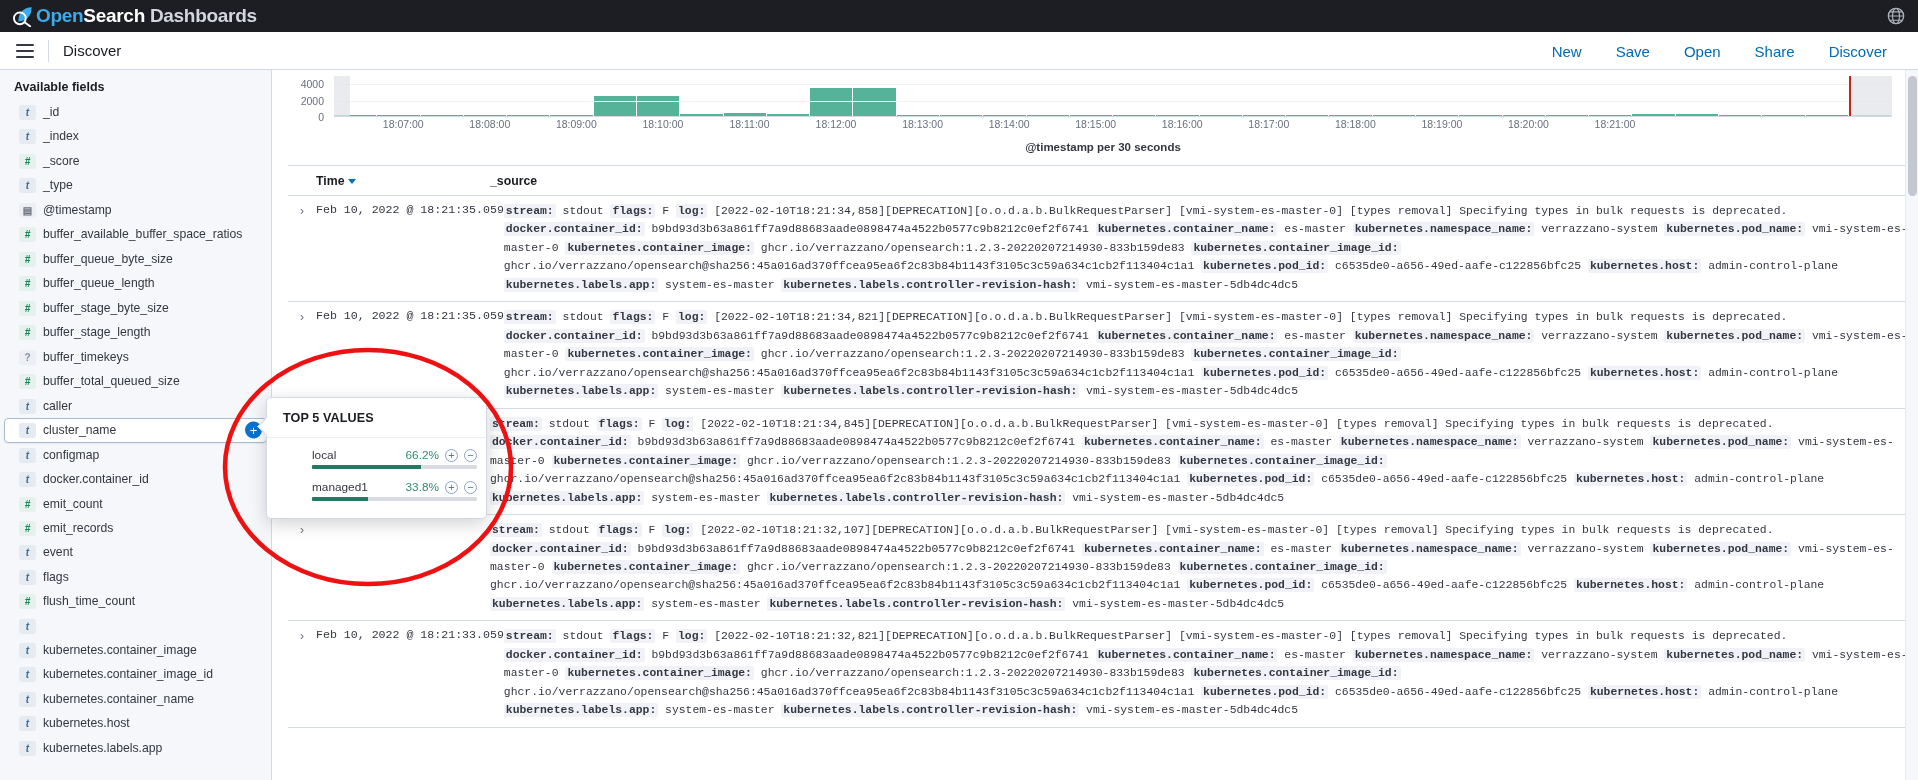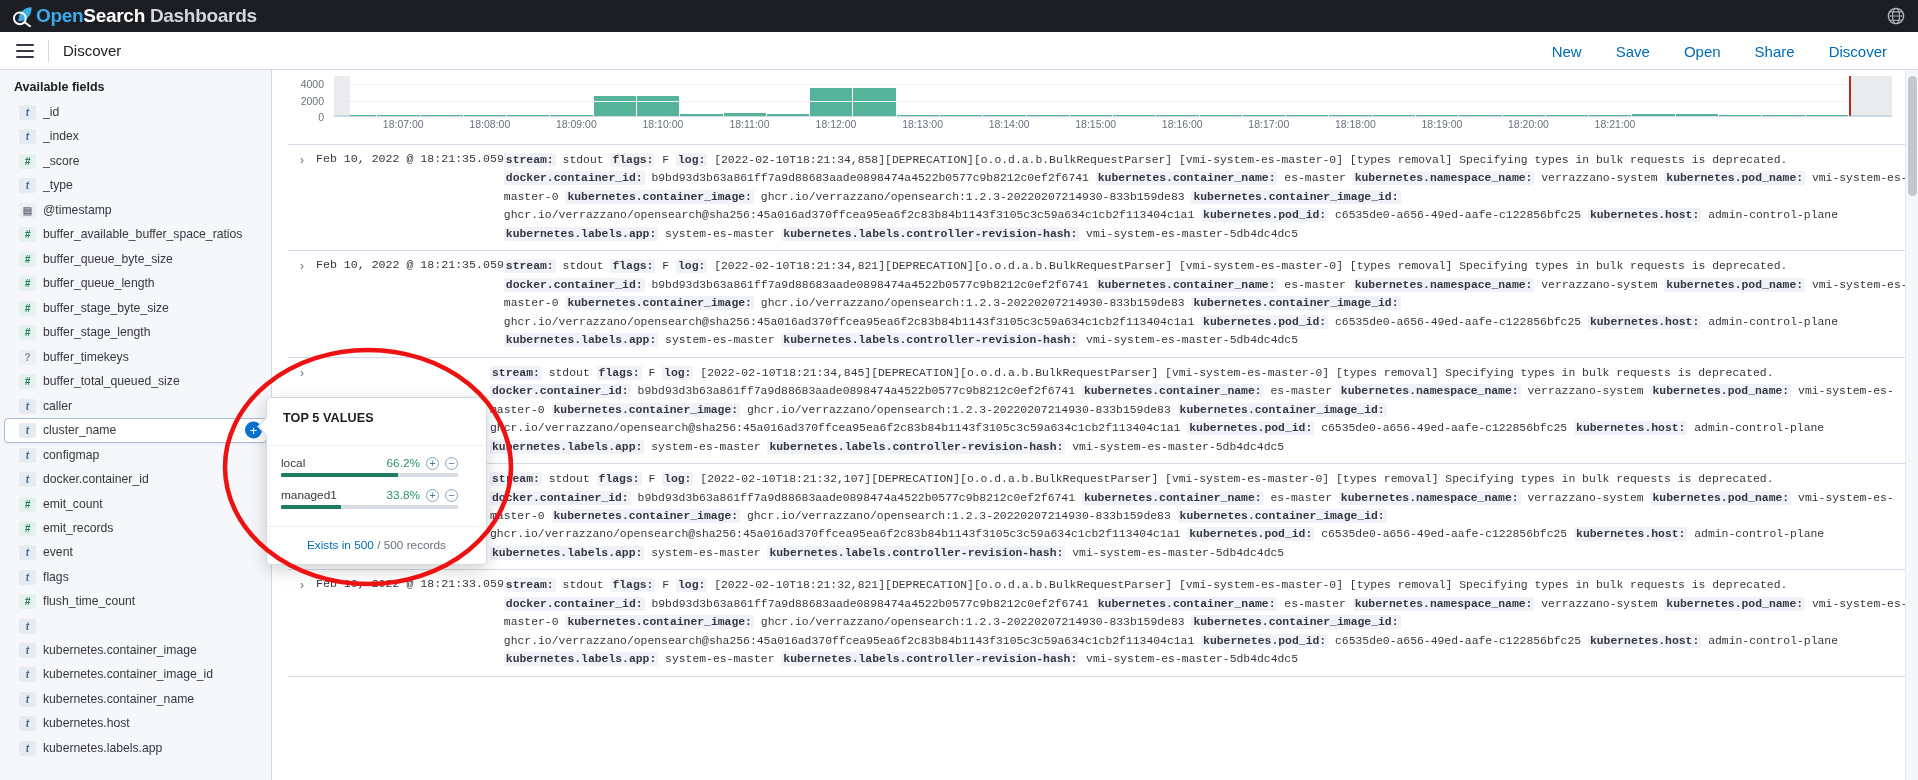--- a/index.html
+++ b/index.html
@@ -302,25 +302,25 @@
     left: -7px; top: 22px;
     width: 12px; height: 12px;
     background: #fff;
     border-left: 1px solid #d3dae6;
     border-bottom: 1px solid #d3dae6;
     transform: rotate(45deg);
   }
   .pop-title {
     font-size: 12.6px; font-weight: bold;
     color: #1a1c21;
-    padding: 13px 16px 20px 16px;
+    padding: 13px 16px 12px 16px;
     border-bottom: 1px solid #eceff4;
     letter-spacing: .1px;
   }
-  .pop-body { padding: 10px 28px 6px 14px; }
+  .pop-body { padding: 10px 9px 6px 14px; margin-left: 31px; }
   .pop-value-row { margin-bottom: 11px; }
   .pop-value-top {
     display: flex; align-items: center; gap: 6px;
     margin-bottom: 3px;
   }
   .pop-value-name {
     flex: 1;
     font-size: 11.8px;
     color: #343741;
     white-space: nowrap; overflow: hidden; text-overflow: ellipsis;
@@ -589,22 +589,31 @@
           <span style="left: 43.3333%;">18:14:00</span>
           <span style="left: 48.8889%;">18:15:00</span>
           <span style="left: 54.4444%;">18:16:00</span>
           <span style="left: 60%;">18:17:00</span>
           <span style="left: 65.5556%;">18:18:00</span>
           <span style="left: 71.1111%;">18:19:00</span>
           <span style="left: 76.6667%;">18:20:00</span>
           <span style="left: 82.2222%;">18:21:00</span>
         </div>
     </div>
+    <div class="hist-caption">@timestamp per 30 seconds</div>
 
     <div class="doc-table">
+      <div class="doc-head">
+        <div class="col-toggle"></div>
+        <div class="col-time">
+          <span>Time</span>
+          <span class="sort-caret"></span>
+        </div>
+        <div class="col-source">_source</div>
+      </div>
       <div id="doc-rows">
           <div class="doc-row">
             <div class="col-toggle">›</div>
             <div class="col-time">Feb 10, 2022 @ 18:21:35.059</div>
             <div class="col-source"><span class="fkey">stream:</span> <span>stdout</span>  <span class="fkey">flags:</span> <span>F</span>  <span class="fkey">log:</span> <span>[2022-02-10T18:21:34,858][DEPRECATION][o.o.d.a.b.BulkRequestParser] [vmi-system-es-master-0] [types removal] Specifying types in bulk requests is deprecated.</span>  <span class="fkey">docker.container_id:</span> <span>b9bd93d3b63a861ff7a9d88683aade0898474a4522b0577c9b8212c0ef2f6741</span>  <span class="fkey">kubernetes.container_name:</span> <span>es-master</span>  <span class="fkey">kubernetes.namespace_name:</span> <span>verrazzano-system</span>  <span class="fkey">kubernetes.pod_name:</span> <span>vmi-system-es-master-0</span>  <span class="fkey">kubernetes.container_image:</span> <span>ghcr.io/verrazzano/opensearch:1.2.3-20220207214930-833b159de83</span>  <span class="fkey">kubernetes.container_image_id:</span> <span>ghcr.io/verrazzano/opensearch@sha256:45a016ad370ffcea95ea6f2c83b84b1143f3105c3c59a634c1cb2f113404c1a1</span>  <span class="fkey">kubernetes.pod_id:</span> <span>c6535de0-a656-49ed-aafe-c122856bfc25</span>  <span class="fkey">kubernetes.host:</span> <span>admin-control-plane</span>  <span class="fkey">kubernetes.labels.app:</span> <span>system-es-master</span>  <span class="fkey">kubernetes.labels.controller-revision-hash:</span> <span>vmi-system-es-master-5db4dc4dc5</span>  </div>
           </div>
           <div class="doc-row">
             <div class="col-toggle">›</div>
             <div class="col-time">Feb 10, 2022 @ 18:21:35.059</div>
             <div class="col-source"><span class="fkey">stream:</span> <span>stdout</span>  <span class="fkey">flags:</span> <span>F</span>  <span class="fkey">log:</span> <span>[2022-02-10T18:21:34,821][DEPRECATION][o.o.d.a.b.BulkRequestParser] [vmi-system-es-master-0] [types removal] Specifying types in bulk requests is deprecated.</span>  <span class="fkey">docker.container_id:</span> <span>b9bd93d3b63a861ff7a9d88683aade0898474a4522b0577c9b8212c0ef2f6741</span>  <span class="fkey">kubernetes.container_name:</span> <span>es-master</span>  <span class="fkey">kubernetes.namespace_name:</span> <span>verrazzano-system</span>  <span class="fkey">kubernetes.pod_name:</span> <span>vmi-system-es-master-0</span>  <span class="fkey">kubernetes.container_image:</span> <span>ghcr.io/verrazzano/opensearch:1.2.3-20220207214930-833b159de83</span>  <span class="fkey">kubernetes.container_image_id:</span> <span>ghcr.io/verrazzano/opensearch@sha256:45a016ad370ffcea95ea6f2c83b84b1143f3105c3c59a634c1cb2f113404c1a1</span>  <span class="fkey">kubernetes.pod_id:</span> <span>c6535de0-a656-49ed-aafe-c122856bfc25</span>  <span class="fkey">kubernetes.host:</span> <span>admin-control-plane</span>  <span class="fkey">kubernetes.labels.app:</span> <span>system-es-master</span>  <span class="fkey">kubernetes.labels.controller-revision-hash:</span> <span>vmi-system-es-master-5db4dc4dc5</span>  </div>
@@ -651,22 +660,19 @@
             <span class="pop-value-name">managed1</span>
             <span class="pop-value-pct">33.8%</span>
             <span class="pop-btn">+</span>
             <span class="pop-btn">−</span>
           </div>
           <div class="pop-bar">
             <div class="pop-bar-fill" style="width: 33.8%;"></div>
           </div>
         </div>
       </div>
-    <div class="pop-footer">
-      <a>Exists in 500</a><span> / 500 records</span>
-    </div>
   </div>
 
   <svg class="annotation" viewBox="0 0 292 240">
     <ellipse cx="146" cy="120" rx="143" ry="117"></ellipse>
   </svg>
 
 </div>
 
 </body></html>

